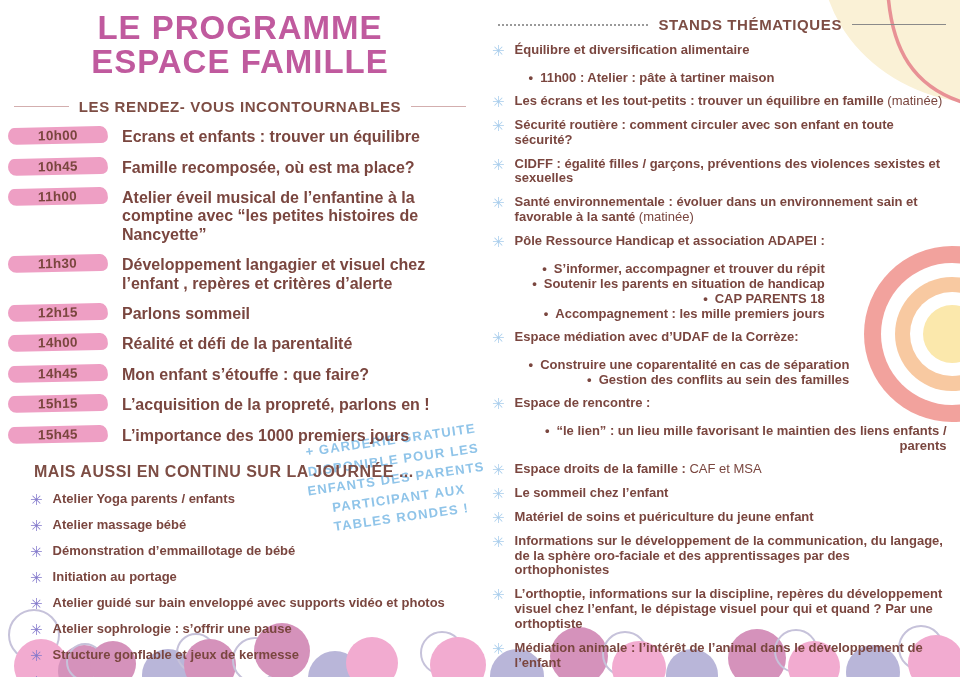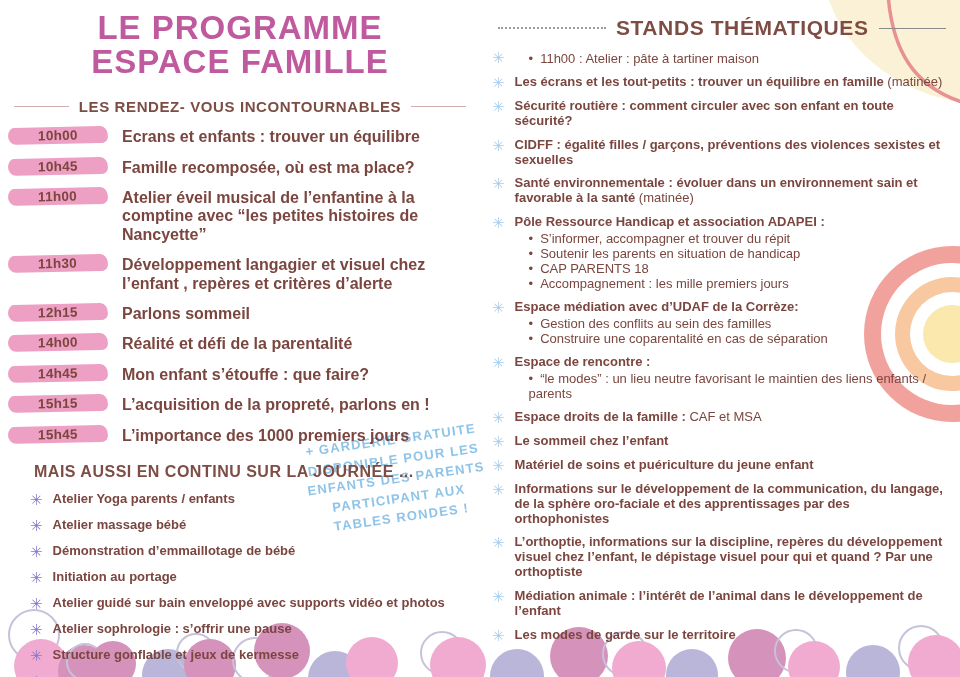--- a/index.html
+++ b/index.html
@@ -34,21 +34,21 @@
   .title { text-align:center; margin-top:11px; color:#c05a9e; font-size:33px; font-weight:800;
     line-height:1.02; letter-spacing:1px; }
   .title span { display:block; }
 
   .sec-head { display:flex; align-items:center; gap:10px; margin-top:20px;
     color:#7d4d44; font-weight:800; font-size:15px; letter-spacing:.6px; white-space:nowrap; }
   .sec-head .line  { flex:1; border-top:1.5px solid #d3aeae; }
   .sec-head .dotline  { flex:1.6; border-top:2px dotted #9a9a9a; }
   .sec-head .solidline{ flex:1;   border-top:1.5px solid #8a8a8a; }
   .sec-head.left-head { margin:20px 14px 0 14px; }
-  .sec-head.right-head{ margin:16px 4px 0 10px; font-size:21px;align-items:center; }
+  .sec-head.right-head{ margin:16px 4px 0 10px; font-size:15px;align-items:center; }
 
   
   .schedule { margin-top:12px; padding-left:8px; display:flex; flex-direction:column; gap:11px; }
   .srow { display:flex; align-items:flex-start; gap:14px; }
   .pill { flex:0 0 100px; height:17px; margin-top:0; background:#ee9fc4;
     border-radius:9px 14px 11px 15px / 13px 17px 9px 15px; transform:rotate(-1.2deg) skew(-4deg);
     display:flex; align-items:center; justify-content:center; }
   .pill b { color:#7a463e; font-size:13.5px; font-weight:800; transform:skew(4deg); letter-spacing:.3px; }
   .slabel { font-size:16px; font-weight:700; line-height:1.15; padding-top:1px; max-width:340px; }
 
@@ -64,21 +64,21 @@
   .garderie { position:absolute; left:296px; top:430px; width:200px; transform:rotate(-8deg);
     color:#8fc4e9; font-weight:800; font-size:13px; letter-spacing:1.2px; text-align:center;
     line-height:1.5; text-transform:uppercase; }
 
   
   .stands { margin:10px 0 0 4px; display:flex; flex-direction:column; gap:9px; }
   .strow { display:flex; align-items:flex-start; gap:10px; }
   .stext { font-size:13px; line-height:1.14; max-width:432px; }
   .stitle { font-weight:800; }
   .ssuffix { font-weight:400; }
-  .subs { list-style:none; margin-top:1px; padding-left:14px; font-weight:400; }
+  .subs { list-style:none; margin-top:12px; padding-left:14px; font-weight:700;text-align:right; }
   .subs li { line-height:1.16; }
   .subs li::before { content:"•"; margin-right:7px; }
 </style>
 </head>
 <body>
 
 <div class="page">
 
   <div class="blob-cream"></div>
   <svg class="curve-svg" viewBox="0 0 165 135">
@@ -251,20 +251,21 @@
   <div class="col-right">
     <div class="sec-head right-head">
       <span class="dotline"></span>
       <span>STANDS THÉMATIQUES</span>
       <span class="solidline"></span>
     </div>
     <div class="stands">
   <div class="strow">
     <span class="snow blue">✳</span>
     <div class="stext">
+      <span class="stitle">Équilibre et diversification alimentaire</span>
       <ul class="subs">
               <li>11h00 : Atelier : pâte à tartiner maison</li>
             </ul>
     </div>
   </div>
 
   <div class="strow">
     <span class="snow blue">✳</span>
     <div class="stext">
       <span class="stitle">Les écrans et les tout-petits : trouver un équilibre en famille</span><span class="ssuffix"> (matinée)</span>
@@ -307,32 +308,32 @@
               <li>Accompagnement : les mille premiers jours</li>
             </ul>
     </div>
   </div>
 
   <div class="strow">
     <span class="snow blue">✳</span>
     <div class="stext">
       <span class="stitle">Espace médiation avec d’UDAF de la Corrèze:</span>
       <ul class="subs">
+              <li>Construire une coparentalité en cas de séparation</li>
               <li>Gestion des conflits au sein des familles</li>
-              <li>Construire une coparentalité en cas de séparation</li>
             </ul>
     </div>
   </div>
 
   <div class="strow">
     <span class="snow blue">✳</span>
     <div class="stext">
       <span class="stitle">Espace de rencontre :</span>
       <ul class="subs">
-              <li>“le modes” : un lieu neutre favorisant le maintien des liens enfants / parents</li>
+              <li>“le lien” : un lieu mille favorisant le maintien des liens enfants / parents</li>
             </ul>
     </div>
   </div>
 
   <div class="strow">
     <span class="snow blue">✳</span>
     <div class="stext">
       <span class="stitle">Espace droits de la famille :</span><span class="ssuffix">  CAF et MSA</span>
       
     </div>

